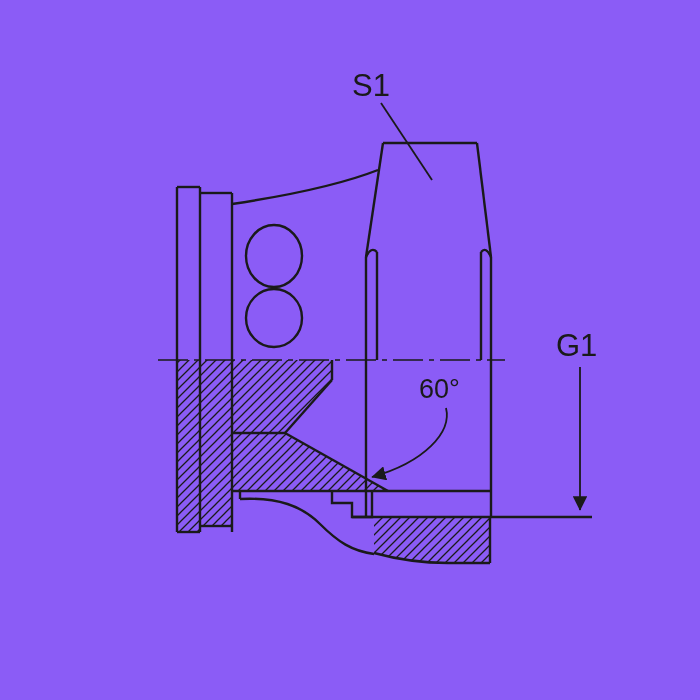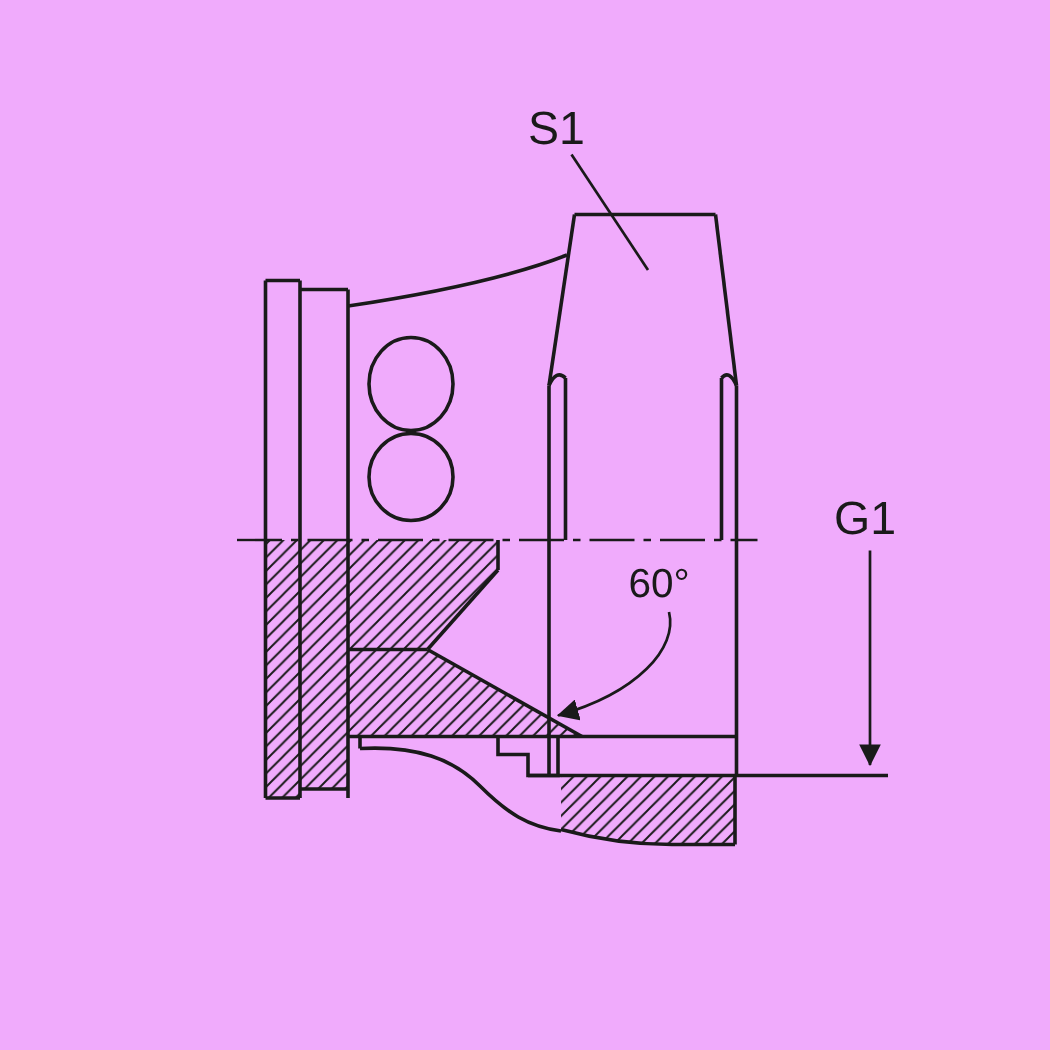--- a/index.html
+++ b/index.html
@@ -4,21 +4,21 @@
 <style>
   html, body {
     margin: 0;
     padding: 0;
     background: #ffffff;
   }
   .page {
     position: relative;
     width: 700px;
     height: 700px;
-    background: #f0abfc;
+    background: #8b5cf6;
     overflow: hidden;
     font-family: "Liberation Sans", sans-serif;
   }
   svg {
     position: absolute;
     left: 0;
     top: 0;
   }
   .outline {
     stroke: #1a1a1a;

